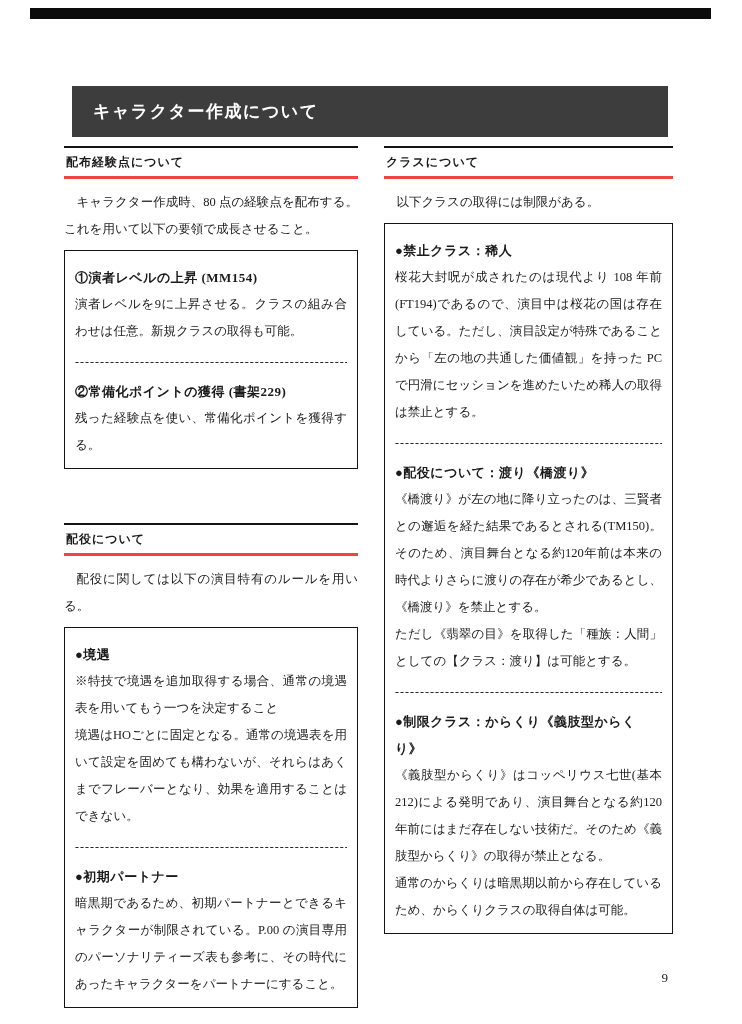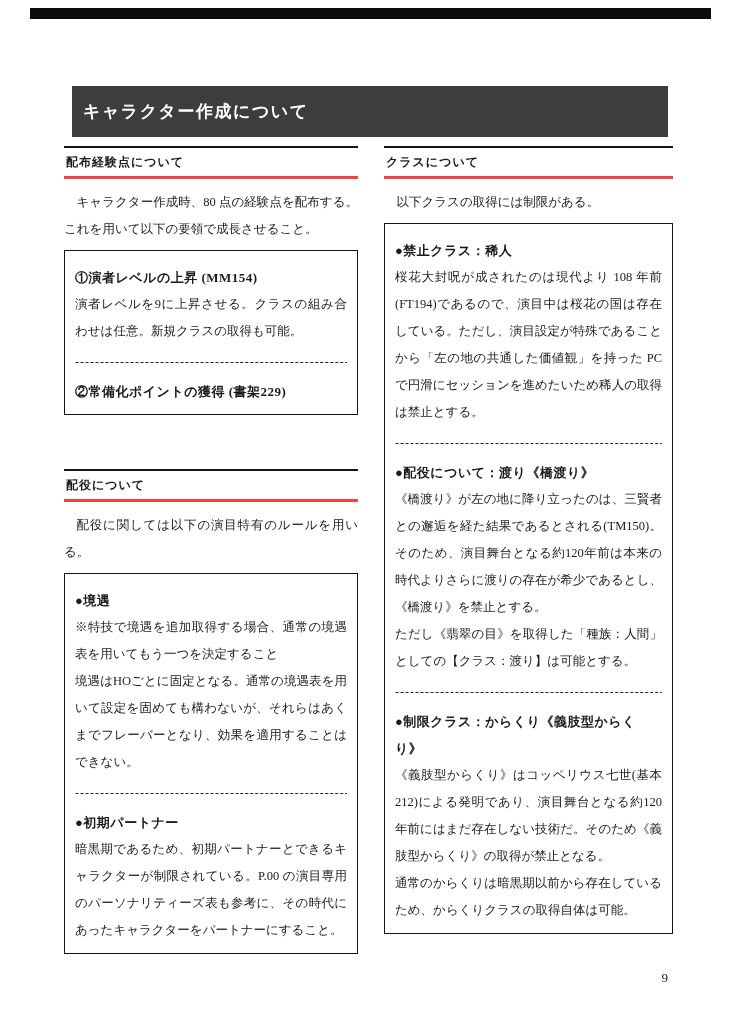--- a/index.html
+++ b/index.html
@@ -13,21 +13,21 @@
   }
   .top-strip {
     position:absolute; left:30px; top:8px; width:681px; height:11px;
     background:#0c0c0c;
   }
   .banner {
     position:absolute; left:72px; top:86px; width:596px; height:51px;
     background:#3d3d3d; color:#ffffff;
     display:flex; align-items:center;
     font-size:17px; font-weight:bold; letter-spacing:1.5px;
-    padding-left:11px;
+    padding-left:21px;
   }
   .col { position:absolute; top:146px; }
   .col-left  { left:64px;  width:294px; }
   .col-right { left:384px; width:289px; }
   .sec-heading {
     font-size:12px; font-weight:bold; letter-spacing:1px;
     border-top:2px solid #141414;
     border-bottom:3px solid #ef4444;
     padding:6px 2px 5px 2px;
   }
@@ -70,20 +70,21 @@
 <div class="col col-left">
 
   <div class="sec-heading">配布経験点について</div>
   <p class="intro">キャラクター作成時、80 点の経験点を配布する。これを用いて以下の要領で成長させること。</p>
 
   <div class="rule-box">
     <div class="rule-title">①演者レベルの上昇 (MM154)</div>
     <p class="rule-body">演者レベルを9に上昇させる。クラスの組み合わせは任意。新規クラスの取得も可能。</p>
     <div class="divider">--------------------------------------------------------------------------------</div>
     <div class="rule-title">②常備化ポイントの獲得 (書架229)</div>
+    <p class="rule-body">残った経験点を使い、常備化ポイントを獲得する。</p>
   </div>
 
   <div class="sec-heading spaced">配役について</div>
   <p class="intro">配役に関しては以下の演目特有のルールを用いる。</p>
 
   <div class="rule-box">
     <div class="rule-title">●境遇</div>
     <p class="rule-body">※特技で境遇を追加取得する場合、通常の境遇表を用いてもう一つを決定すること</p>
     <p class="rule-body">境遇はHOごとに固定となる。通常の境遇表を用いて設定を固めても構わないが、それらはあくまでフレーバーとなり、効果を適用することはできない。</p>
     <div class="divider">--------------------------------------------------------------------------------</div>

